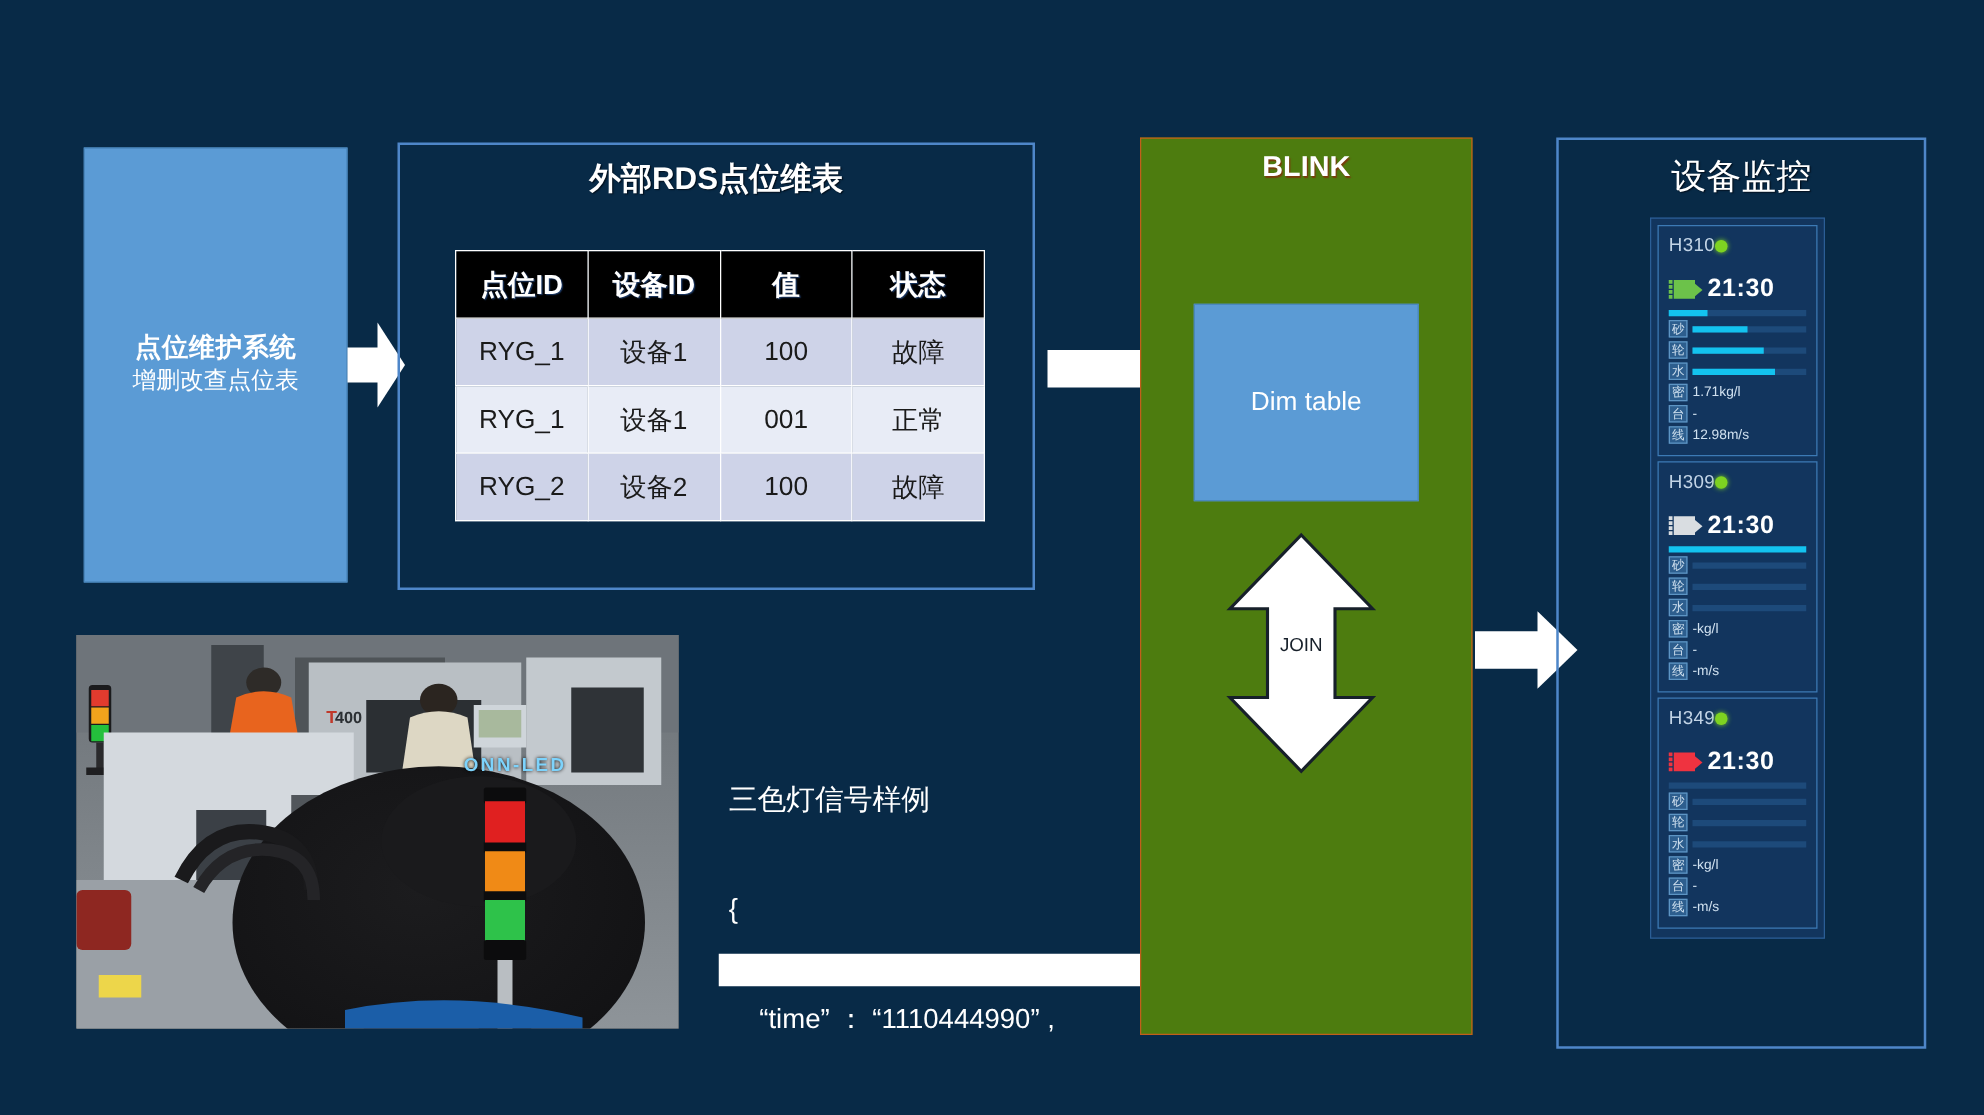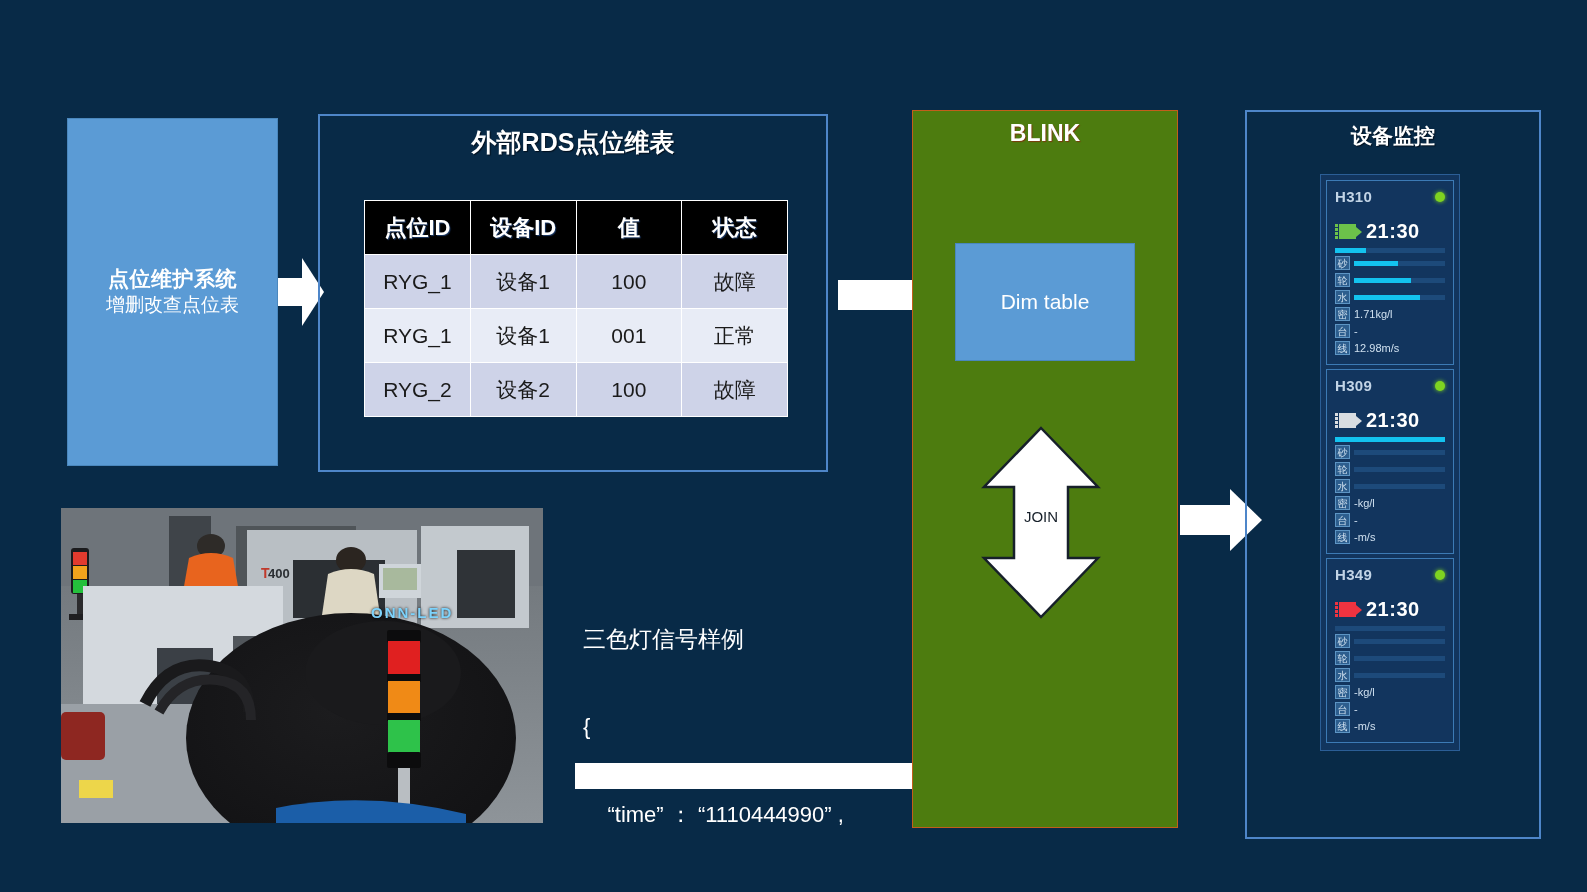--- a/index.html
+++ b/index.html
@@ -85,49 +85,49 @@
     position: absolute; left: 0; top: 9px; width: 100%;
     text-align: center; color: #ffffff; font-size: 23px; font-weight: bold;
     text-shadow: 1px 1px 1px #7a3a0c;
   }
   .inner-table-box {
     position: absolute; left: 42px; width: 180px;
     background: #5b9bd5; border: 1px solid #4a87bd;
     display: flex; align-items: center; justify-content: center;
     color: #ffffff; font-size: 21px;
   }
-  #dim-table   { top: 132px; height: 118px; }
+  #dim-table   { top: 132px; height: 158px; }
   #source-table{ top: 524px; height: 160px; }
 
   
   #join-wrap { position: absolute; left: 980px; top: 425px; width: 122px; height: 195px; }
   #join-label {
     position: absolute; left: 0; top: 83px; width: 122px; text-align: center;
     color: #17202a; font-size: 15px; z-index: 4;
   }
 
   
   #mon-panel {
     position: absolute; left: 1245px; top: 110px; width: 296px; height: 729px;
     border: 2px solid #4e86c9;
   }
   #mon-title {
     position: absolute; left: 0; top: 10px; width: 100%;
-    text-align: center; color: #ffffff; font-size: 21px; font-weight: bold;
+    text-align: center; color: #ffffff; font-size: 28px; font-weight: normal;
     text-shadow: 1px 1px 1px #03101e;
   }
   #mon-cards {
     position: absolute; left: 73px; top: 62px; width: 140px;
     background: #12355e; border: 1px solid #2b5e96; padding: 3px 0;
   }
   .mcard {
     width: 128px; margin: 2px auto 4px auto; padding: 7px 8px 9px 8px;
     background: #12355e; border: 1px solid #3c7ab5;
   }
-  .mcard .row1 { display: flex; align-items: center; justify-content: space-between; font-weight: bold; }
+  .mcard .row1 { display: flex; align-items: center; justify-content: flex-start; }
   .mcard .mid { color: #c2d4e6; font-size: 15px; letter-spacing: .3px; }
   .mcard .dot { width: 10px; height: 10px; border-radius: 50%; background: #7ed321;
                 box-shadow: 0 0 4px #7ed321; }
   .mcard .row2 { display: flex; align-items: center; gap: 4px; margin-top: 15px; }
   .mcard .mtime { color: #ffffff; font-size: 20px; font-weight: bold; letter-spacing: .5px; }
   .mcard .topbar { height: 5px; background: #1d4a7a; margin-top: 5px; }
   .mcard .topbar > i { display: block; height: 100%; background: #13c3ef; }
   .mcard .mrow { display: flex; align-items: center; gap: 4px; margin-top: 3px; }
   .mcard .mlabel {
     width: 15px; height: 14px; line-height: 14px; text-align: center;

